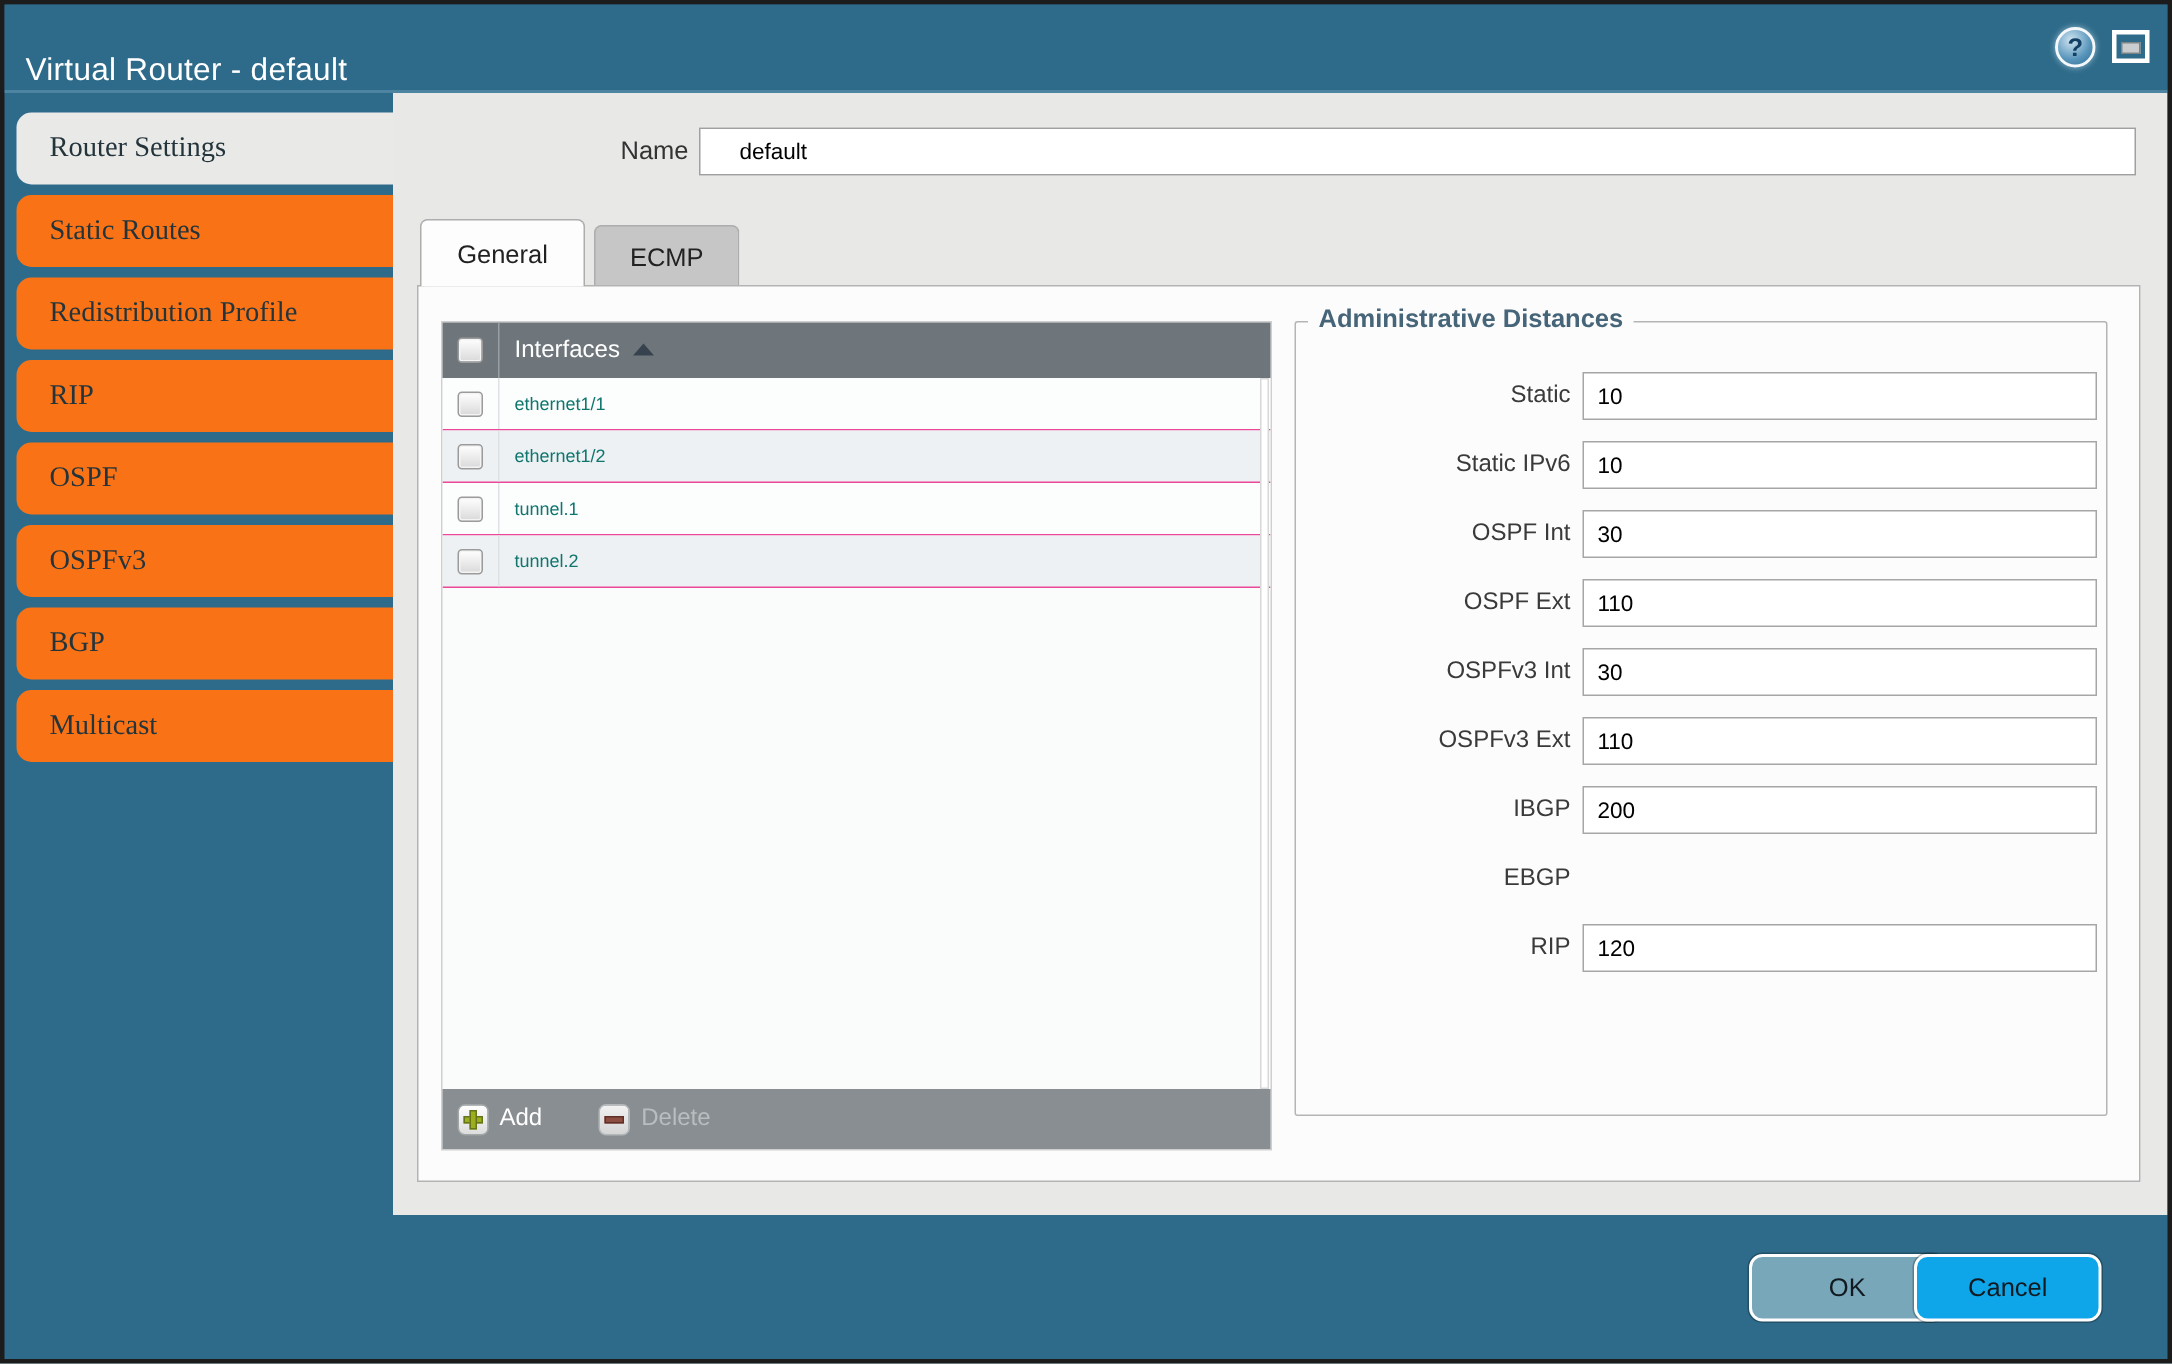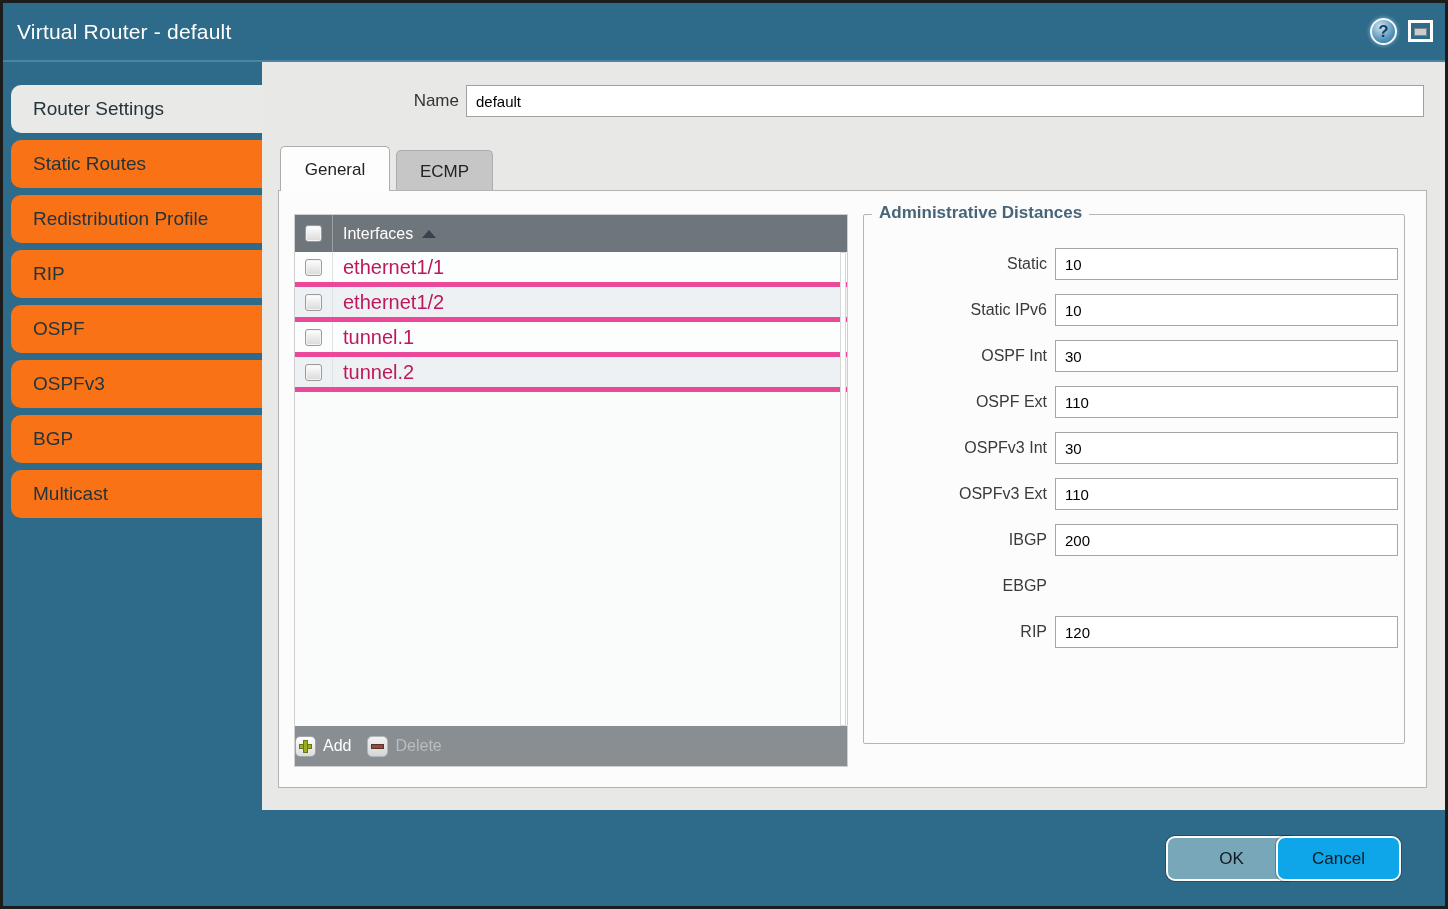--- a/index.html
+++ b/index.html
@@ -16,21 +16,21 @@
     border: 3px solid #1c1c1c;
     overflow: hidden;
   }
   
   .titlebar {
     position: absolute; left: 0; top: 0; right: 0; height: 59px;
     background: #2e6b8a;
     border-bottom: 2px solid #4c84a2;
   }
   .title {
-    position: absolute; left: 14px; top: 0; line-height: 57px;
+    position: absolute; left: 14px; top: 15px; line-height: 57px;
     color: #ffffff; font-size: 21px; letter-spacing: 0.2px;
   }
   .help-icon {
     position: absolute; right: 48px; top: 15px;
     width: 27px; height: 27px; border-radius: 50%;
     background: radial-gradient(circle at 38% 30%, #cfe4f1, #5794ba 60%, #2f6e96);
     border: 2px solid #f4f8fa;
     color: #123f63; font-weight: bold; font-size: 17px;
     text-align: center; line-height: 23px;
     box-shadow: 0 0 4px rgba(190,220,240,.7);
@@ -40,21 +40,21 @@
     position: absolute; right: 12px; top: 17px;
     width: 25px; height: 22px;
     border: 3px solid #ffffff; background: #2e6b8a;
     cursor: pointer;
   }
   .window-icon span {
     display: block; width: 13px; height: 8px; margin: 5px auto 0;
     background: #c9cdd0; border: 1px solid #7d8488;
   }
   
-  .sidebar { position: absolute; left: 0; top: 74px; width: 259px; bottom: 0; }
+  .sidebar { position: absolute; left: 0; top: 64px; width: 259px; bottom: 0; font-family: Liberation Serif, serif; }
   .side-item {
     margin: 0 0 7px 8px; width: 251px; height: 48px;
     line-height: 48px; padding-left: 22px;
     background: #f97316; color: #24343b;
     font-size: 19px;
     border-radius: 10px 0 0 10px;
     cursor: pointer;
   }
   .side-item:first-child { margin-top: 8px; }
   .side-item.active { background: #e9e9e8; }
@@ -64,21 +64,21 @@
     background: #e8e8e7;
   }
   .name-label {
     position: absolute; left: 0; top: 22px; width: 197px; height: 33px;
     line-height: 33px; text-align: right;
     font-size: 17px; color: #333;
   }
   .name-input {
     position: absolute; left: 204px; top: 23px; width: 958px; height: 32px;
     border: 1px solid #a0a0a0; background: #fff;
-    padding-left: 9px; font-size: 15px; color: #000;
+    padding-left: 26px; font-size: 15px; color: #000;
     font-family: "Liberation Sans", sans-serif;
   }
   
   .tab {
     position: absolute; text-align: center;
     border: 1px solid #adadad; border-bottom: none;
     border-radius: 5px 5px 0 0;
     font-size: 17px; color: #222; cursor: pointer;
   }
   .tab.active {
@@ -121,33 +121,33 @@
   .sort-arrow {
     display: inline-block; margin-left: 9px;
     width: 0; height: 0;
     border-left: 7px solid transparent; border-right: 7px solid transparent;
     border-bottom: 8px solid #36434e;
     vertical-align: 1px;
   }
   .t-body { flex: 1; position: relative; overflow: hidden; }
   .t-row {
     height: 35px; display: flex; align-items: center;
-    background: #fcfdfd; border-bottom: 5px solid #ec4899;
-    font-size: 20px; color: #be185d; cursor: pointer;
+    background: #fcfdfd; border-bottom: 1px solid #ec4899;
+    font-size: 12px; color: #0f766e; cursor: pointer;
   }
   .t-row.alt { background: #eef1f3; }
   .t-row .cb-cell { border-right: 1px solid #dfe2e4; }
   .row-label { padding-left: 10px; }
   .scroll-strip {
     position: absolute; right: 1px; top: 0; bottom: 0; width: 6px;
     background: #ffffff; border: 1px solid #d8d8d8; cursor: pointer;
   }
   .t-footer {
     height: 40px; background: #888e92; flex: none;
-    display: flex; align-items: center; gap: 16px;
+    display: flex; align-items: center; padding-left: 10px; gap: 38px;
   }
   .tool-btn { display: flex; align-items: center; gap: 7px; cursor: pointer; }
   .tool-btn .label { font-size: 16px; color: #ffffff; }
   .tool-btn.disabled { cursor: default; }
   .tool-btn.disabled .label { color: #b9bdbf; }
   .icon-box {
     position: relative; width: 21px; height: 21px; border-radius: 5px;
     background: linear-gradient(#ffffff, #dcdcdc); border: 1px solid #a0a6a6;
     flex: none;
   }

